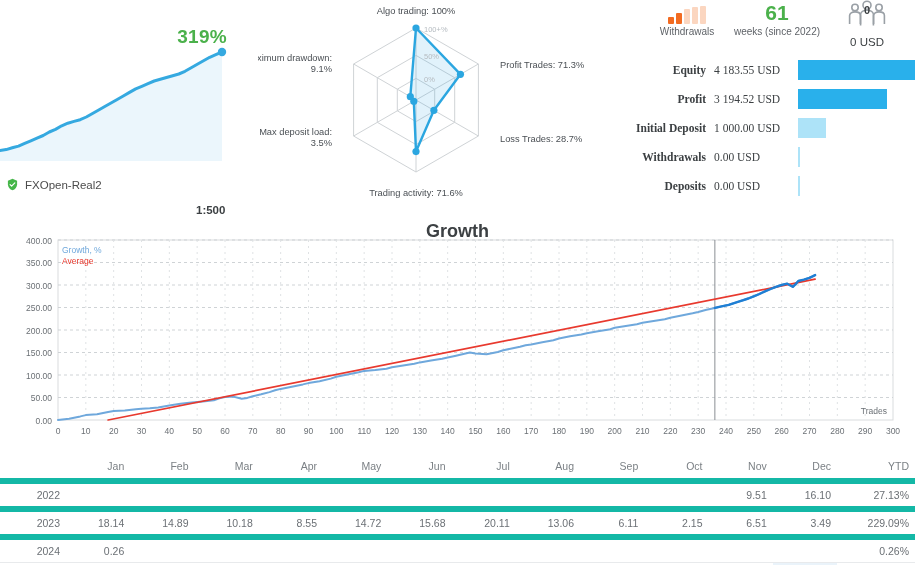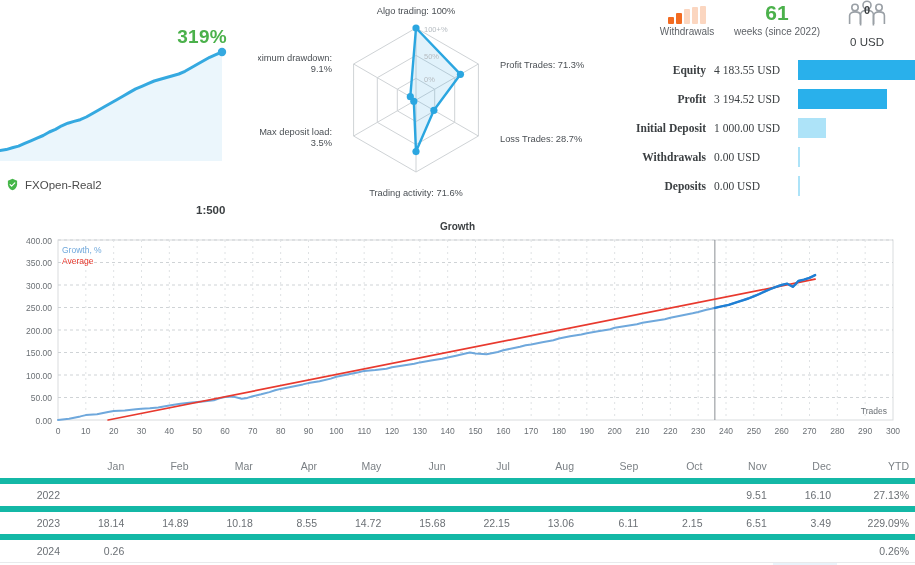--- a/index.html
+++ b/index.html
@@ -56,21 +56,21 @@
     width: 92px; text-align: right; font-size: 11.5px; font-weight: bold;
     color: #3c4043; padding-right: 8px;
   }
   .metric-value { width: 84px; font-size: 11.5px; color: #3c4043; }
   .metric-bar-wrap { position: relative; flex: 1; height: 20px; }
   .metric-bar { position: absolute; left: 0; top: 0; height: 20px; min-width: 2px; }
 
   
   .growth-title {
     position: absolute; left: 0; top: 221px; width: 915px;
-    text-align: center; font-size: 10px; font-weight: bold; color: #3c4043;
+    text-align: center; font-size: 18px; font-weight: bold; color: #3c4043;
   }
   .growth-wrap { position: absolute; left: 0; top: 236px; width: 915px; height: 215px; }
 
   
   .table-wrap { position: absolute; left: 0; top: 455px; width: 915px; }
   table.months { width: 915px; border-collapse: collapse; table-layout: fixed; }
   table.months th, table.months td {
     font-size: 10.5px; font-weight: normal; color: #6b7075;
     padding: 5px 6px; text-align: right; border: 0;
   }
@@ -346,21 +346,21 @@
             <td class="ytd sep-left">27.13%</td>
           </tr>
           <tr>
             <td class="year">2023</td>
             <td class="mon sep-left">18.14</td>
             <td class="mon">14.89</td>
             <td class="mon">10.18</td>
             <td class="mon">8.55</td>
             <td class="mon">14.72</td>
             <td class="mon">15.68</td>
-            <td class="mon">22.15</td>
+            <td class="mon">20.11</td>
             <td class="mon">13.06</td>
             <td class="mon">6.11</td>
             <td class="mon">2.15</td>
             <td class="mon">6.51</td>
             <td class="mon">3.49</td>
             <td class="ytd sep-left">229.09%</td>
           </tr>
           <tr>
             <td class="year">2024</td>
             <td class="mon sep-left">0.26</td>

